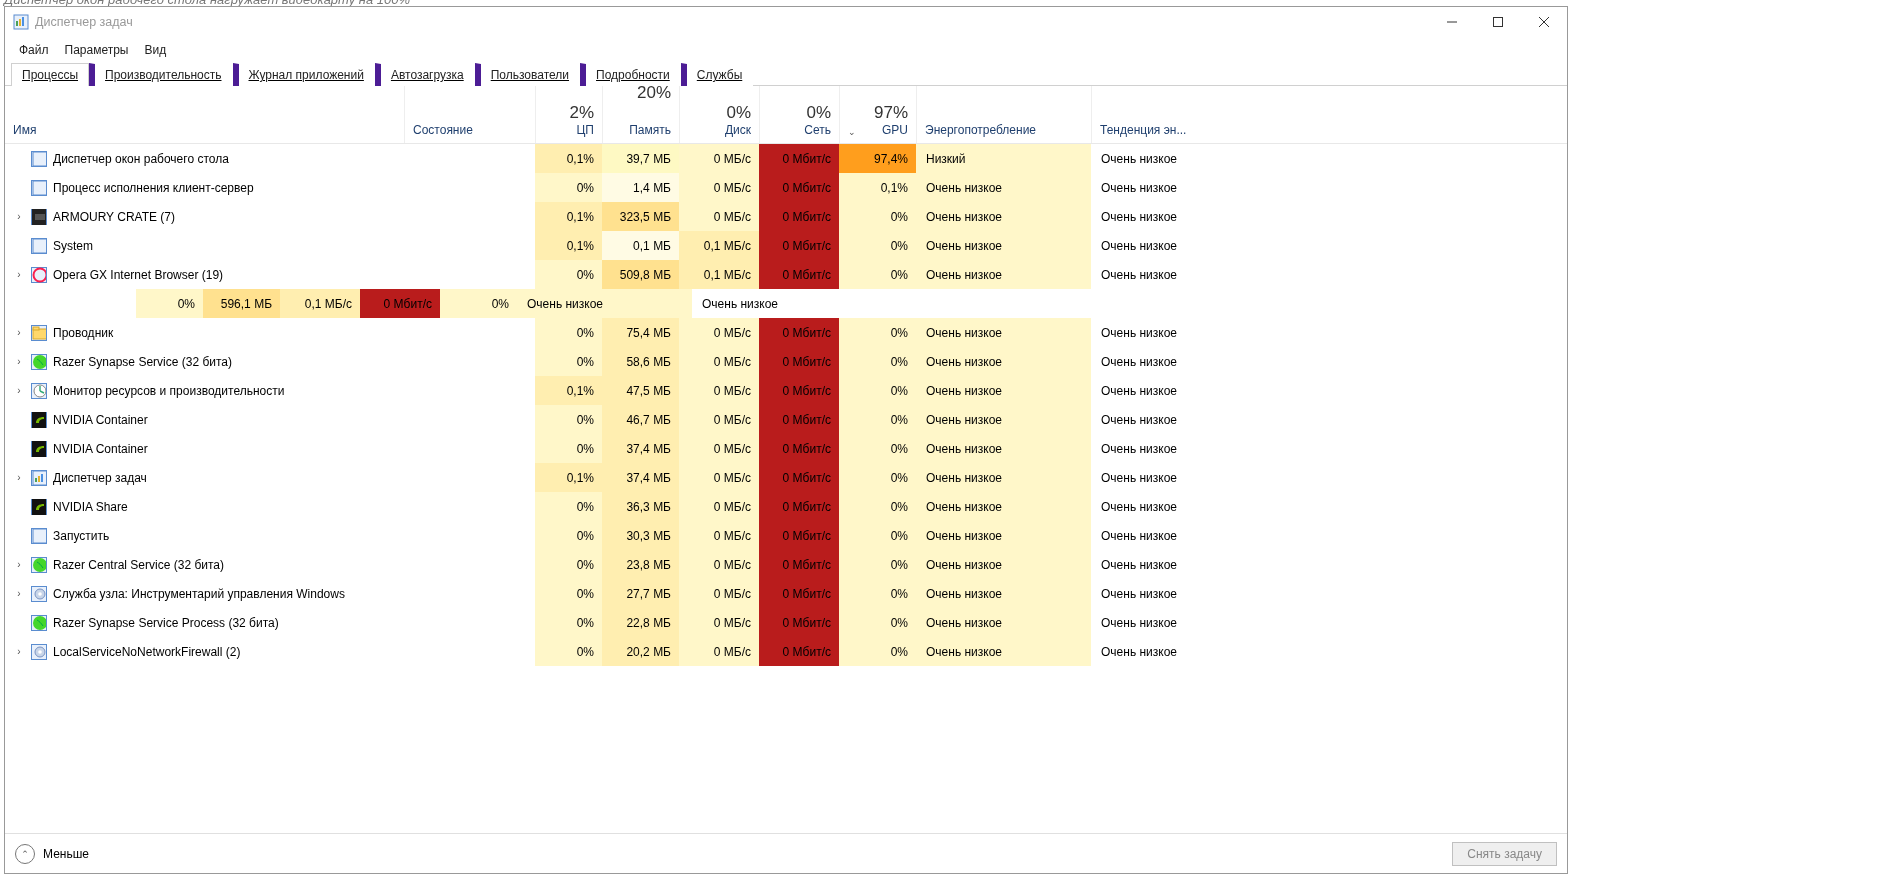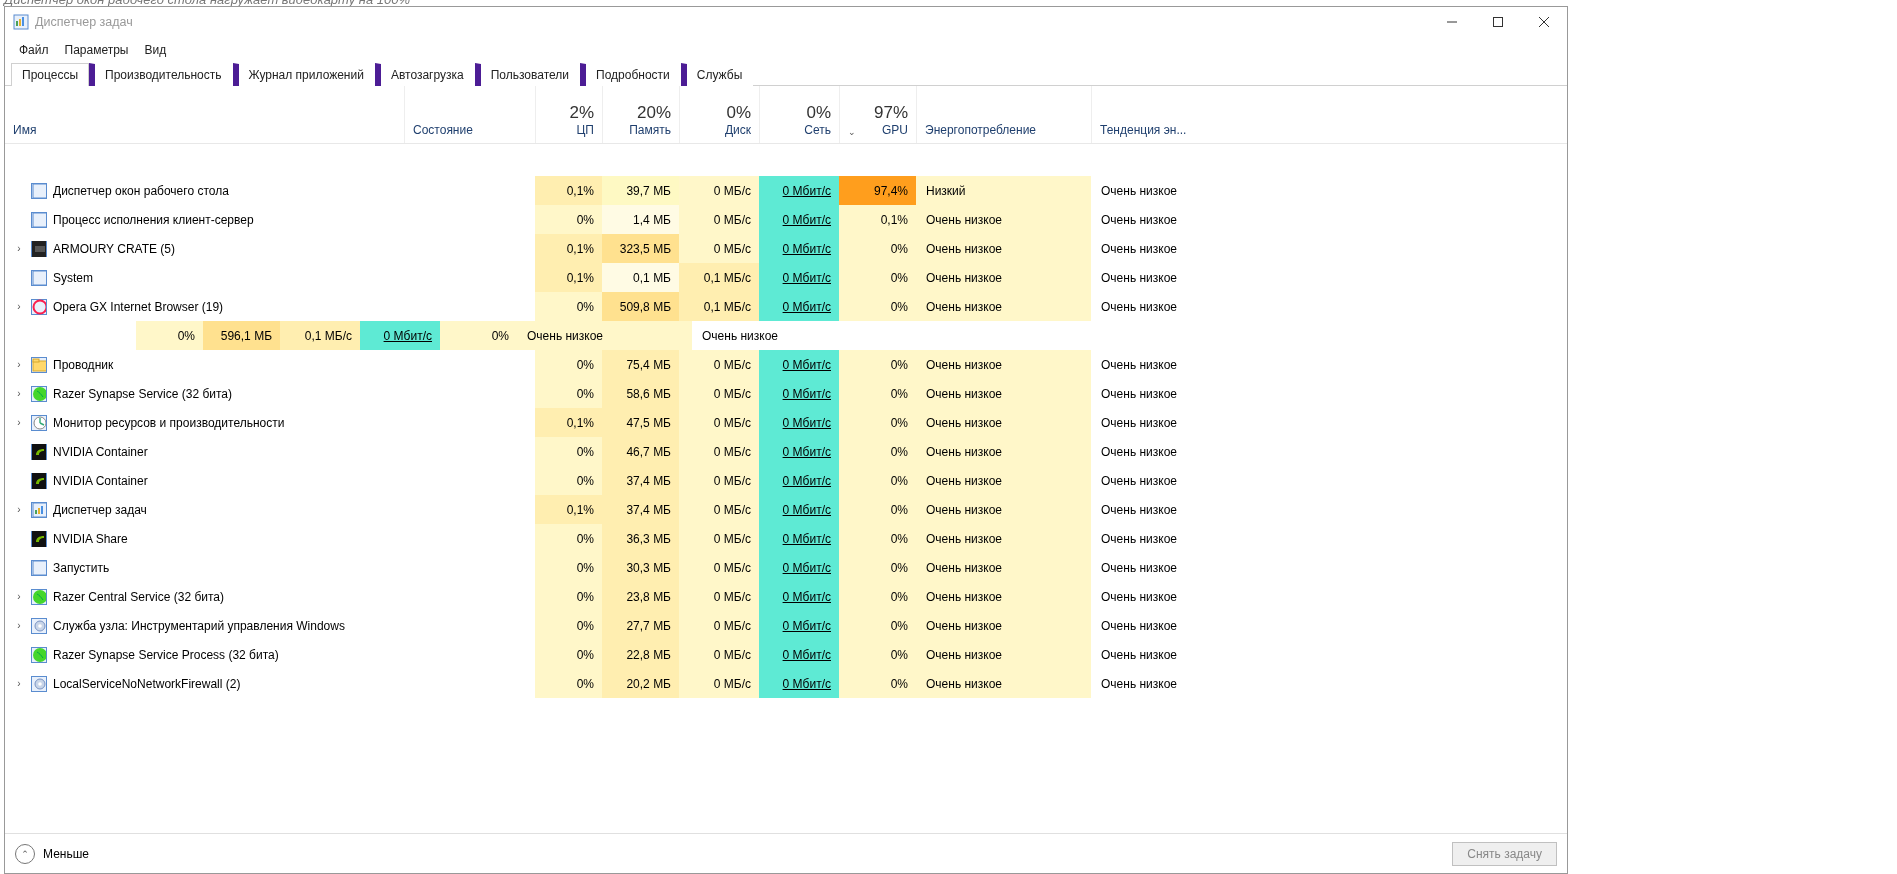--- a/index.html
+++ b/index.html
@@ -8,54 +8,54 @@
   .bg-title{height:6px;width:100%;background:#fff;font-style:italic;color:#777;font-size:13px;padding-left:4px;line-height:0px;overflow:hidden;}
   
   .window{position:absolute;left:4px;top:6px;right:329px;bottom:0;border:1px solid #999;background:#fff;display:flex;flex-direction:column;}
   .titlebar{display:flex;align-items:center;height:30px;padding-left:8px;color:#999;}
   .titlebar .title-text{color:#999;font-size:12.5px;}
   .app-icon{width:16px;height:16px;margin-right:6px;}
   .win-controls{margin-left:auto;display:flex;}
   .win-btn{width:46px;height:30px;display:flex;align-items:center;justify-content:center;color:#333;}
   .menubar{display:flex;padding:2px 6px;}
   .menu-item{padding:4px 8px;color:#222;}
-  .tab-strip{display:flex;border-bottom:1px solid #d0d0d0;padding-left:6px;}
+  .tab-strip{display:flex;border-bottom:1px solid #d0d0d0;padding-left:6px;text-decoration:underline;}
   .tab{padding:4px 10px;border:1px solid transparent;border-bottom:none;margin-bottom:-1px;background:#fff;color:#222;}
   .tab.active{border-color:#d0d0d0;background:#fff;}
   .tab:not(.active){border-left:6px solid #4c1d95;}
   .content{flex:1;display:flex;flex-direction:column;min-height:0;}
   
   .headers{display:flex;height:58px;border-bottom:1px solid #e8e8e8;align-items:flex-end;}
   .hcell{padding:4px 8px 6px 8px;border-left:1px solid #eee;height:100%;display:flex;flex-direction:column;justify-content:flex-end;color:#1f3f6e;}
   .hcell.first{border-left:none;}
   .hcell .big{font-size:17px;text-align:right;color:#333;}
   .hcell .lbl{text-align:right;color:#1f3f6e;}
   .hcell.left-align .lbl, .hcell.left-align .big{text-align:left;}
   .caret{font-size:9px;color:#555;align-self:flex-start;position:absolute;}
   .col-name{width:399px;}
   .col-status{width:131px;}
   .col-cpu{width:67px;position:relative;}
-  .col-mem{width:77px;}
+  .col-mem{width:77px;gap:20px;}
   .col-disk{width:80px;}
   .col-net{width:80px;}
   .col-gpu{width:77px;position:relative;}
   .col-power{width:175px;}
   .col-trend{flex:1;}
   
-  .rows{flex:1;overflow-y:scroll;overflow-x:hidden;margin-top:32px;}
+  .rows{flex:1;overflow-y:scroll;overflow-x:hidden;}
   .row{display:flex;height:29px;align-items:center;}
   .cell{padding:0 8px;height:100%;display:flex;align-items:center;overflow:hidden;white-space:nowrap;}
   .c-name{width:399px;padding-left:8px;gap:6px;}
   .expander{width:12px;display:inline-block;text-align:center;color:#555;font-size:10px;}
   .proc-icon{width:16px;height:16px;flex-shrink:0;display:inline-flex;align-items:center;justify-content:center;border:1px solid #5a8ccf;background:#e8f0fb;}
   .c-status{width:131px;}
   .c-cpu{width:67px;justify-content:flex-end;background:#fff7c9;}
   .c-mem{width:77px;justify-content:flex-end;background:#fef9c3;}
   .c-disk{width:80px;justify-content:flex-end;background:#fff7c9;}
-  .c-net{width:80px;justify-content:flex-end;background:#5eead4;text-decoration:underline;}
+  .c-net{width:80px;justify-content:flex-end;background:#b91c1c;}
   .c-gpu{width:77px;justify-content:flex-end;background:#fff7c9;}
   .c-power{width:175px;padding-left:10px;background:#fff7c9;}
   .c-trend{flex:1;padding-left:10px;}
   
   .h1{background:#ffeeb0 !important;}
   .h2{background:#ffe18f !important;}
   .hot{background:#ff9e1d !important;}
   .dim{background:#fffbe4 !important;}
   
   .footer{display:flex;height:40px;border-top:1px solid #e0e0e0;align-items:center;padding:0 10px;}
@@ -198,21 +198,21 @@
         </div>
         <div class="row">
           <div class="cell c-name">
             <span class="expander">›</span>
             <span class="proc-icon">
               <svg width="16" height="16">
                 <rect width="16" height="16" fill="#222"></rect>
                 <path d="M3 5h10v6H3z" fill="#555"></path>
               </svg>
             </span>
-            <span>ARMOURY CRATE (5)</span>
+            <span>ARMOURY CRATE (7)</span>
           </div>
           <div class="cell c-status"></div>
           <div class="cell c-cpu h1">0,1%</div>
           <div class="cell c-mem h2">323,5 МБ</div>
           <div class="cell c-disk">0 МБ/с</div>
           <div class="cell c-net">0 Мбит/с</div>
           <div class="cell c-gpu">0%</div>
           <div class="cell c-power">Очень низкое</div>
           <div class="cell c-trend">Очень низкое</div>
         </div>

